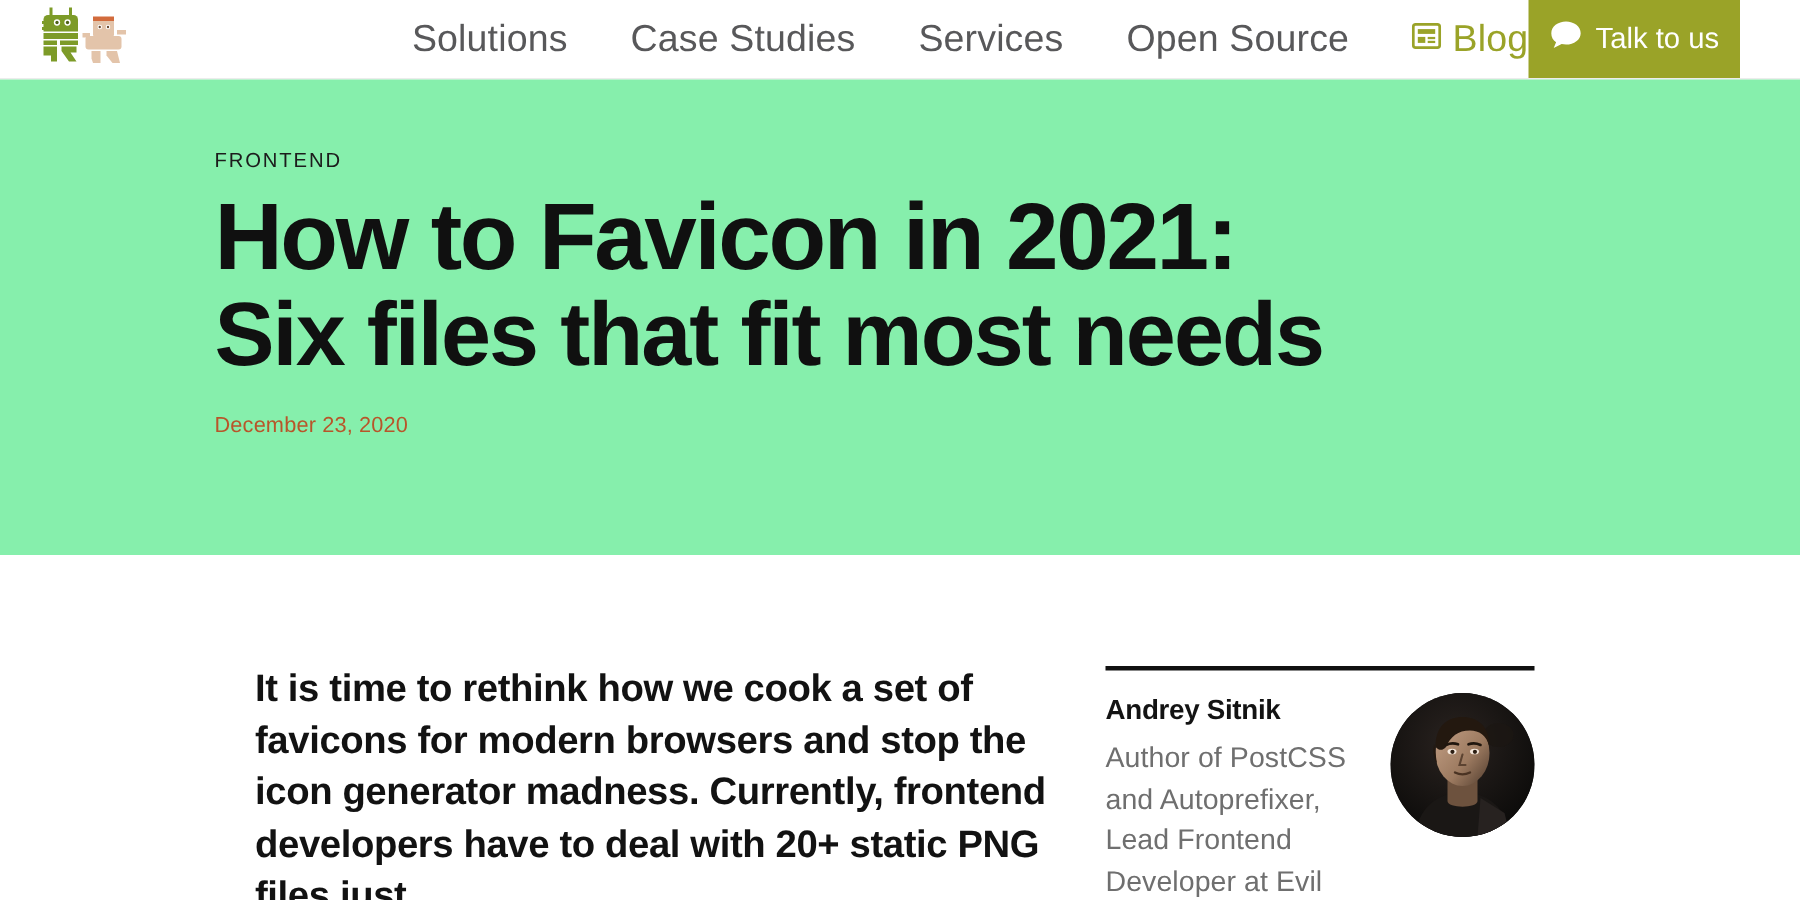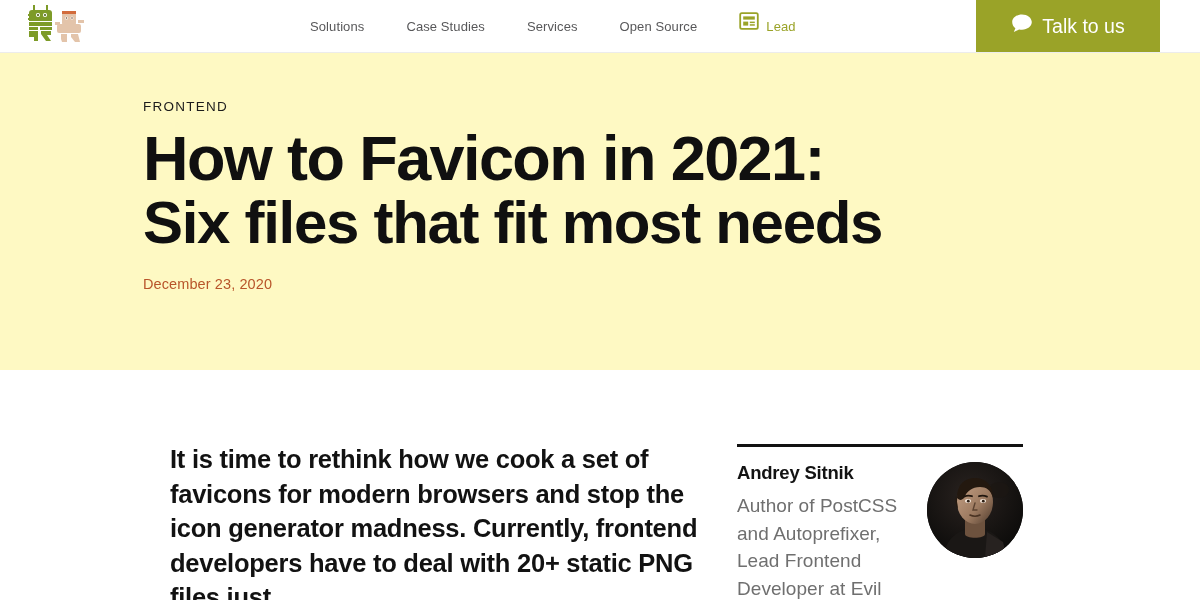--- a/index.html
+++ b/index.html
@@ -35,21 +35,21 @@
   .main-nav {
     flex: 1;
     display: flex;
     align-items: center;
     justify-content: flex-start;
     gap: 42px;
     padding-left: 130px;
   }
   .nav-link {
     color: #58585a;
-    font-size: 13px;
+    font-size: 25px;
     letter-spacing: 0.1px;
     text-decoration: none;
     white-space: nowrap;
     line-height: 53px;
   }
   .nav-link.blog {
     color: #9aa328;
     display: inline-flex;
     align-items: center;
     gap: 7px;
@@ -66,21 +66,21 @@
     gap: 9px;
     font-size: 19.5px;
     text-decoration: none;
     white-space: nowrap;
     margin-right: 40px;
   }
   .bubble-ico { display: block; }
 
   
   .hero {
-    background: #fef9c3;
+    background: #86efac;
     height: 317px;
     padding: 0 0 0 143px;
     position: relative;
   }
   .kicker {
     font-size: 13.5px;
     letter-spacing: 1.25px;
     color: #1c1c1c;
     font-weight: 500;
     padding-top: 46px;
@@ -228,21 +228,21 @@
     <a class="nav-link blog" href="#">
       <span class="blog-ico">
         <svg width="20" height="20" viewBox="0 0 20 20" xmlns="http://www.w3.org/2000/svg">
           <rect x="1.2" y="2.2" width="17.6" height="15.6" rx="1.6" fill="none" stroke="#9aa328" stroke-width="1.8"></rect>
           <rect x="4.2" y="5.4" width="11.6" height="3.2" fill="#9aa328"></rect>
           <rect x="4.2" y="10.6" width="5" height="4" fill="#9aa328"></rect>
           <rect x="10.8" y="10.6" width="5" height="1.5" fill="#9aa328"></rect>
           <rect x="10.8" y="13.2" width="5" height="1.5" fill="#9aa328"></rect>
         </svg>
       </span>
-      <span>Lead</span>
+      <span>Blog</span>
     </a>
   </nav>
 
   <a class="talk-btn" href="#">
     <span class="bubble-ico">
       <svg width="22" height="21" viewBox="0 0 22 21" xmlns="http://www.w3.org/2000/svg">
         <path d="M11 1.4c5.4 0 9.8 3.4 9.8 7.7 0 4.2-4.4 7.6-9.8 7.6-1 0-2-.1-2.9-.3l-5.3 2.6 1.6-3.8C2.3 13.8 1.2 11.6 1.2 9.1c0-4.3 4.4-7.7 9.8-7.7z" fill="#ffffff"></path>
       </svg>
     </span>
     <span>Talk to us</span>

